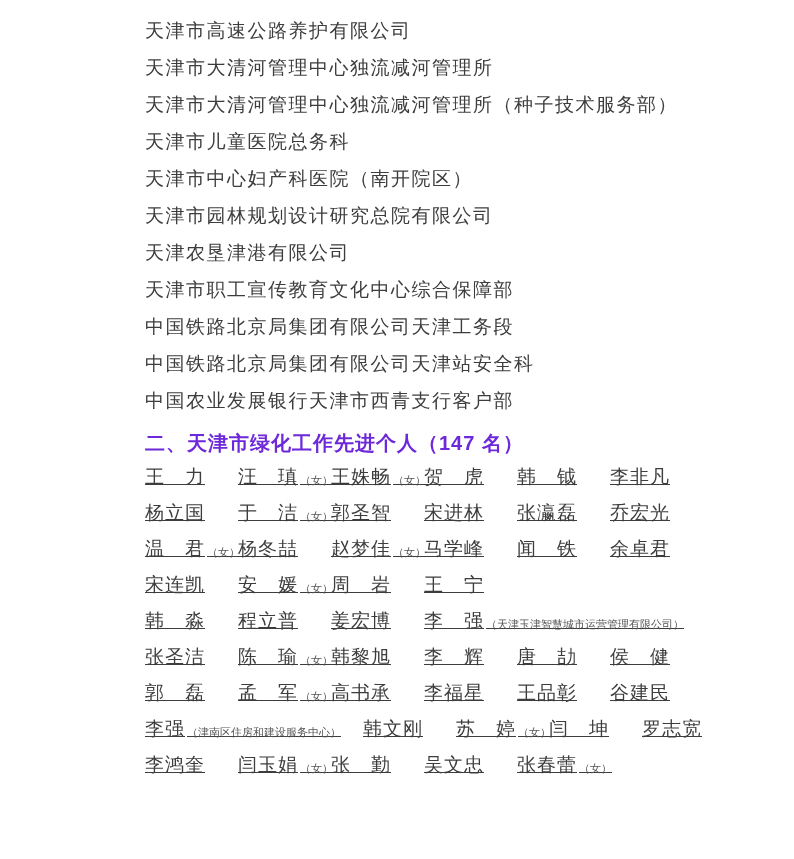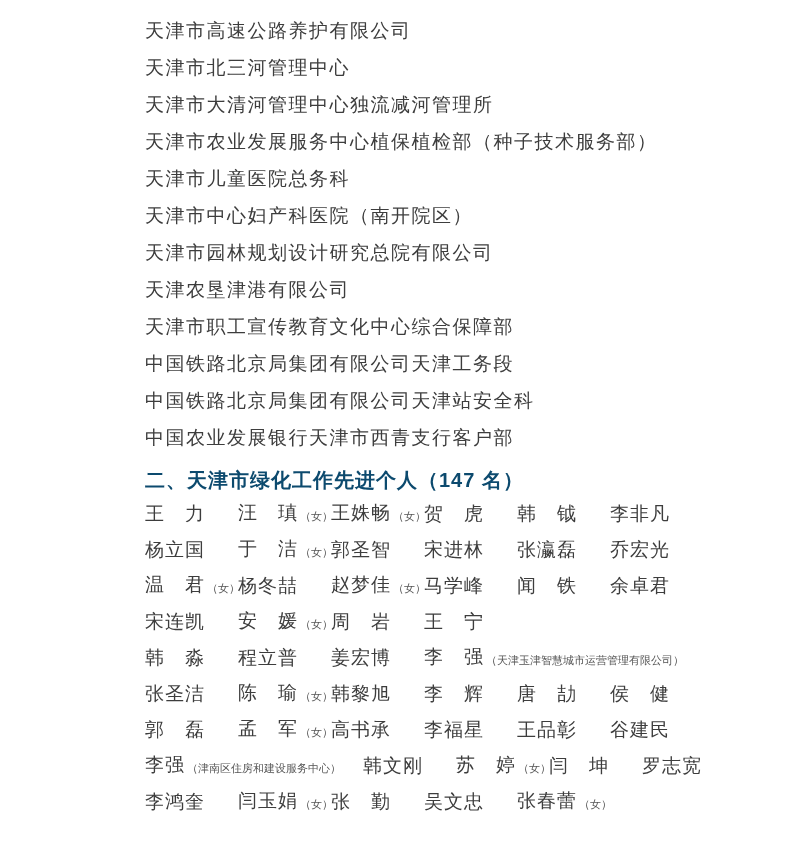--- a/index.html
+++ b/index.html
@@ -20,29 +20,29 @@
     height:37px;line-height:37px;
     font-size:19px;letter-spacing:1.5px;
     white-space:nowrap;
   }
   .section-heading{
     margin-top:8px;
     height:32px;line-height:32px;
     font-family:"Liberation Sans","DejaVu Sans",sans-serif;
     font-weight:700;
     font-size:20px;
-    color:#0c4a6e;
+    color:#6d28d9;
     letter-spacing:1px;
     white-space:nowrap;
   }
   .name-grid{margin-top:0;}
   .name-row{
     display:flex;
-    align-items:center;
-    height:36px;line-height:36px;
+    align-items:flex-start;
+    height:36px;line-height:36px;text-decoration:underline;
   }
   .name-cell{
     flex:0 0 93px;width:93px;
     font-size:19px;letter-spacing:1px;
     white-space:nowrap;
     overflow:visible;
   }
   .name-cell.wide{
     flex:0 0 auto;width:auto;
     padding-right:22px;
@@ -55,23 +55,22 @@
     margin-left:2px;
     white-space:nowrap;
   }
 </style>
 </head>
 <body>
 
 <div class="page">
   <div class="org-list">
       <div class="org-line">天津市高速公路养护有限公司</div>
-      <div class="org-line">天津市北三河管理中心</div>
       <div class="org-line">天津市大清河管理中心独流减河管理所</div>
-      <div class="org-line">天津市农业发展服务中心植保植检部（种子技术服务部）</div>
+      <div class="org-line">天津市大清河管理中心独流减河管理所（种子技术服务部）</div>
       <div class="org-line">天津市儿童医院总务科</div>
       <div class="org-line">天津市中心妇产科医院（南开院区）</div>
       <div class="org-line">天津市园林规划设计研究总院有限公司</div>
       <div class="org-line">天津农垦津港有限公司</div>
       <div class="org-line">天津市职工宣传教育文化中心综合保障部</div>
       <div class="org-line">中国铁路北京局集团有限公司天津工务段</div>
       <div class="org-line">中国铁路北京局集团有限公司天津站安全科</div>
       <div class="org-line">中国农业发展银行天津市西青支行客户部</div>
     </div>
   <div class="section-heading">二、天津市绿化工作先进个人（147 名）</div>

